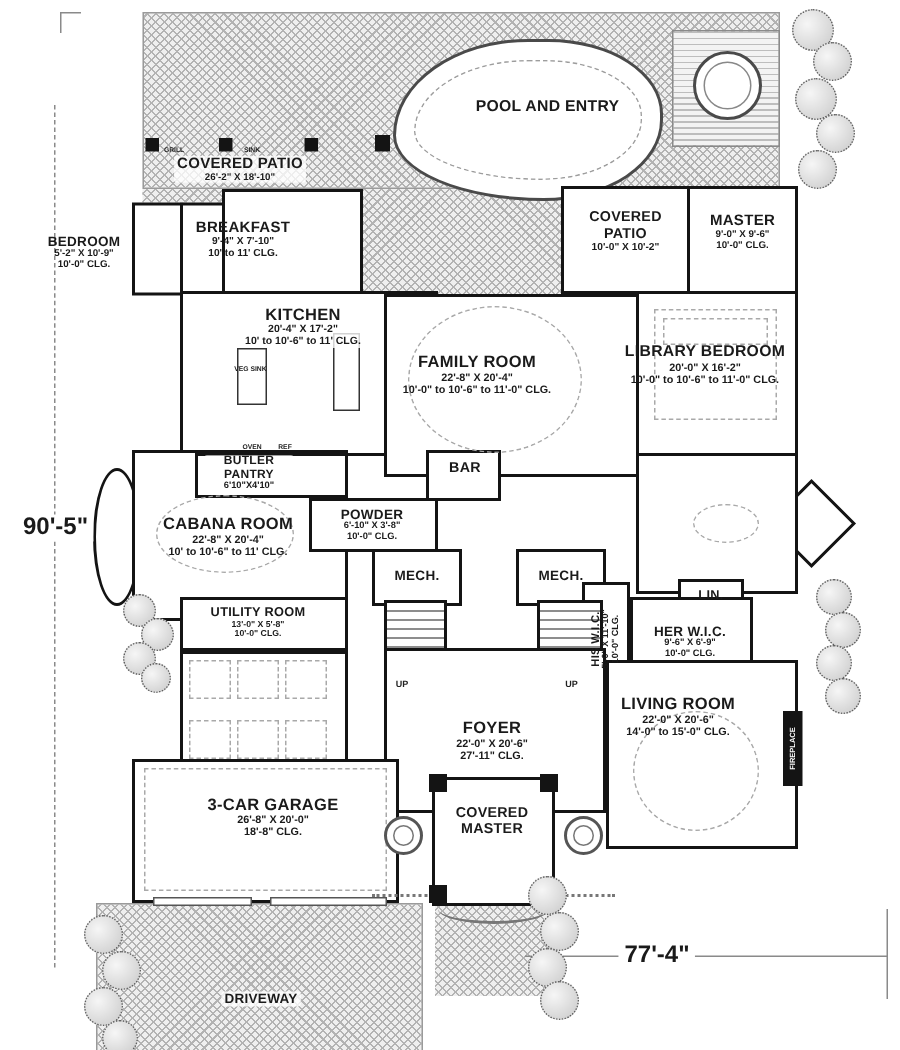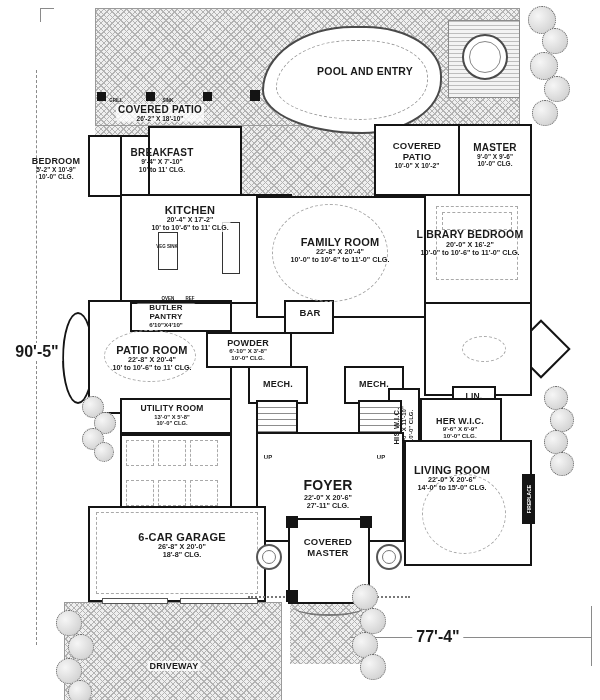--- a/index.html
+++ b/index.html
@@ -196,41 +196,41 @@
   </div>
   <div class="lbl" style="left:417px;top:155px;width:62px;">
     <span class="nm" style="font-size:9.5px;">COVERED PATIO</span>
     <span class="dm nw" style="font-size:6.8px;">10'-0" X 10'-2"</span>
   </div>
   <div class="lbl" style="left:495px;top:155px;">
     <span class="nm nw" style="font-size:10px;">MASTER</span>
     <span class="dm nw" style="font-size:6.5px;">9'-0" X 9'-6"</span>
     <span class="dm nw" style="font-size:6.5px;">10'-0" CLG.</span>
   </div>
-  <div class="lbl halo" style="left:190px;top:218px;">
+  <div class="lbl halo" style="left:202px;top:218px;">
     <span class="nm nw" style="font-size:11px;">KITCHEN</span>
     <span class="dm nw" style="font-size:7px;">20'-4" X 17'-2"</span>
     <span class="dm nw" style="font-size:7px;">10' to 10'-6" to 11' CLG.</span>
   </div>
-  <div class="lbl" style="left:340px;top:250px;align-items:center;">
+  <div class="lbl" style="left:318px;top:250px;align-items:center;">
     <span class="nm nw" style="font-size:11px;">FAMILY ROOM</span>
     <span class="dm nw" style="font-size:7.2px;">22'-8" X 20'-4"</span>
     <span class="dm nw" style="font-size:7.2px;">10'-0" to 10'-6" to 11'-0" CLG.</span>
   </div>
   <div class="lbl" style="left:470px;top:243px;">
     <span class="nm nw" style="font-size:10.5px;">LIBRARY BEDROOM</span>
     <span class="dm nw" style="font-size:7.2px;">20'-0" X 16'-2"</span>
     <span class="dm nw" style="font-size:7.2px;">10'-0" to 10'-6" to 11'-0" CLG.</span>
   </div>
   <div class="lbl halo" style="left:166px;top:316px;width:56px;">
     <span class="nm" style="font-size:8px;">BUTLER PANTRY</span>
     <span class="dm nw" style="font-size:6.2px;">6'10"X4'10"</span>
   </div>
   <div class="lbl" style="left:152px;top:358px;">
-    <span class="nm nw" style="font-size:11px;">PATIO ROOM</span>
+    <span class="nm nw" style="font-size:11px;">CABANA ROOM</span>
     <span class="dm nw" style="font-size:7.2px;">22'-8" X 20'-4"</span>
     <span class="dm nw" style="font-size:7.2px;">10' to 10'-6" to 11' CLG.</span>
   </div>
   <div class="lbl halo" style="left:310px;top:313px;">
     <span class="nm nw" style="font-size:9.5px;">BAR</span>
   </div>
   <div class="lbl" style="left:248px;top:350px;">
     <span class="nm nw" style="font-size:9px;">POWDER</span>
     <span class="dm nw" style="font-size:6.2px;">6'-10" X 3'-8"</span>
     <span class="dm nw" style="font-size:6.2px;">10'-0" CLG.</span>
@@ -253,31 +253,31 @@
     <span class="nm nw" style="font-size:9px;">HER W.I.C.</span>
     <span class="dm nw" style="font-size:6.2px;">9'-6" X 6'-9"</span>
     <span class="dm nw" style="font-size:6.2px;">10'-0" CLG.</span>
   </div>
   <div class="lbl halo" style="left:172px;top:415px;">
     <span class="nm nw" style="font-size:8.5px;">UTILITY ROOM</span>
     <span class="dm nw" style="font-size:5.8px;">13'-0" X 5'-8"</span>
     <span class="dm nw" style="font-size:5.8px;">10'-0" CLG.</span>
   </div>
   <div class="lbl" style="left:328px;top:494px;">
-    <span class="nm nw" style="font-size:14px;">FOYER</span>
+    <span class="nm nw" style="font-size:11px;">FOYER</span>
     <span class="dm nw" style="font-size:7.2px;">22'-0" X 20'-6"</span>
     <span class="dm nw" style="font-size:7.2px;">27'-11" CLG.</span>
   </div>
   <div class="lbl" style="left:452px;top:478px;">
     <span class="nm nw" style="font-size:11px;">LIVING ROOM</span>
     <span class="dm nw" style="font-size:7.2px;">22'-0" X 20'-6"</span>
     <span class="dm nw" style="font-size:7.2px;">14'-0" to 15'-0" CLG.</span>
   </div>
   <div class="lbl" style="left:182px;top:545px;">
-    <span class="nm nw" style="font-size:11px;">6-CAR GARAGE</span>
+    <span class="nm nw" style="font-size:11px;">3-CAR GARAGE</span>
     <span class="dm nw" style="font-size:7.2px;">26'-8" X 20'-0"</span>
     <span class="dm nw" style="font-size:7.2px;">18'-8" CLG.</span>
   </div>
   <div class="lbl halo" style="left:328px;top:548px;width:62px;">
     <span class="nm" style="font-size:9.5px;">COVERED MASTER</span>
   </div>
   <div class="lbl halo" style="left:174px;top:666px;">
     <span class="nm nw" style="font-size:9px;">DRIVEWAY</span>
   </div>
 

